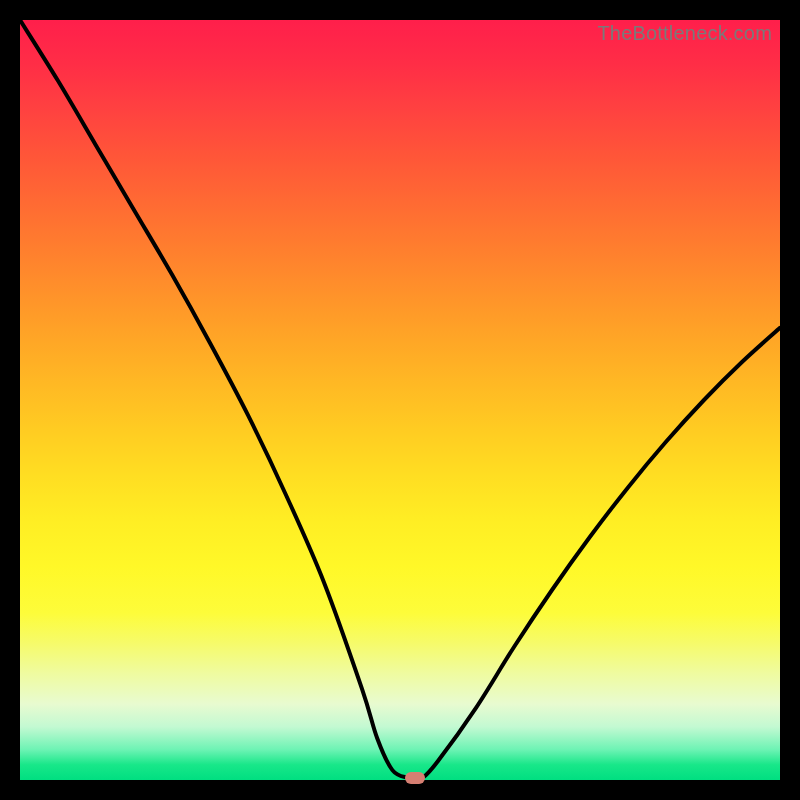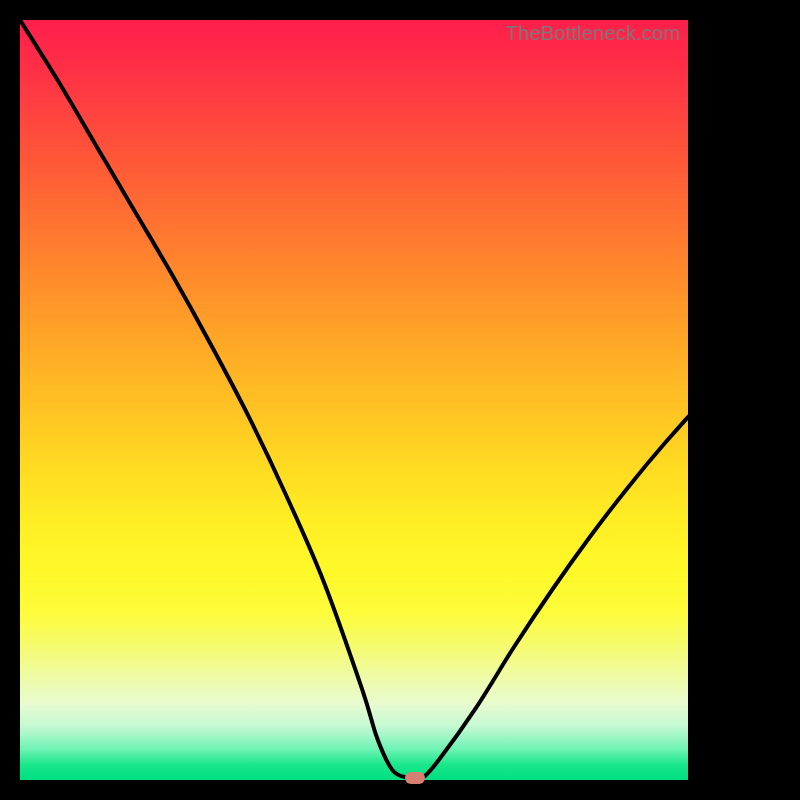--- a/index.html
+++ b/index.html
@@ -14,21 +14,21 @@
   .frame {
     position: relative;
     width: 800px;
     height: 800px;
     background: #000000;
   }
   .plot-area {
     position: absolute;
     left: 20px;
     top: 20px;
-    width: 668px;
+    width: 760px;
     height: 760px;
     background: linear-gradient(to bottom,
       #ff1f4b 0%,
       #ff2e46 6%,
       #ff4240 12%,
       #ff5638 18%,
       #ff6a33 24%,
       #ff7e2e 30%,
       #ff922a 36%,
       #ffa626 42%,

